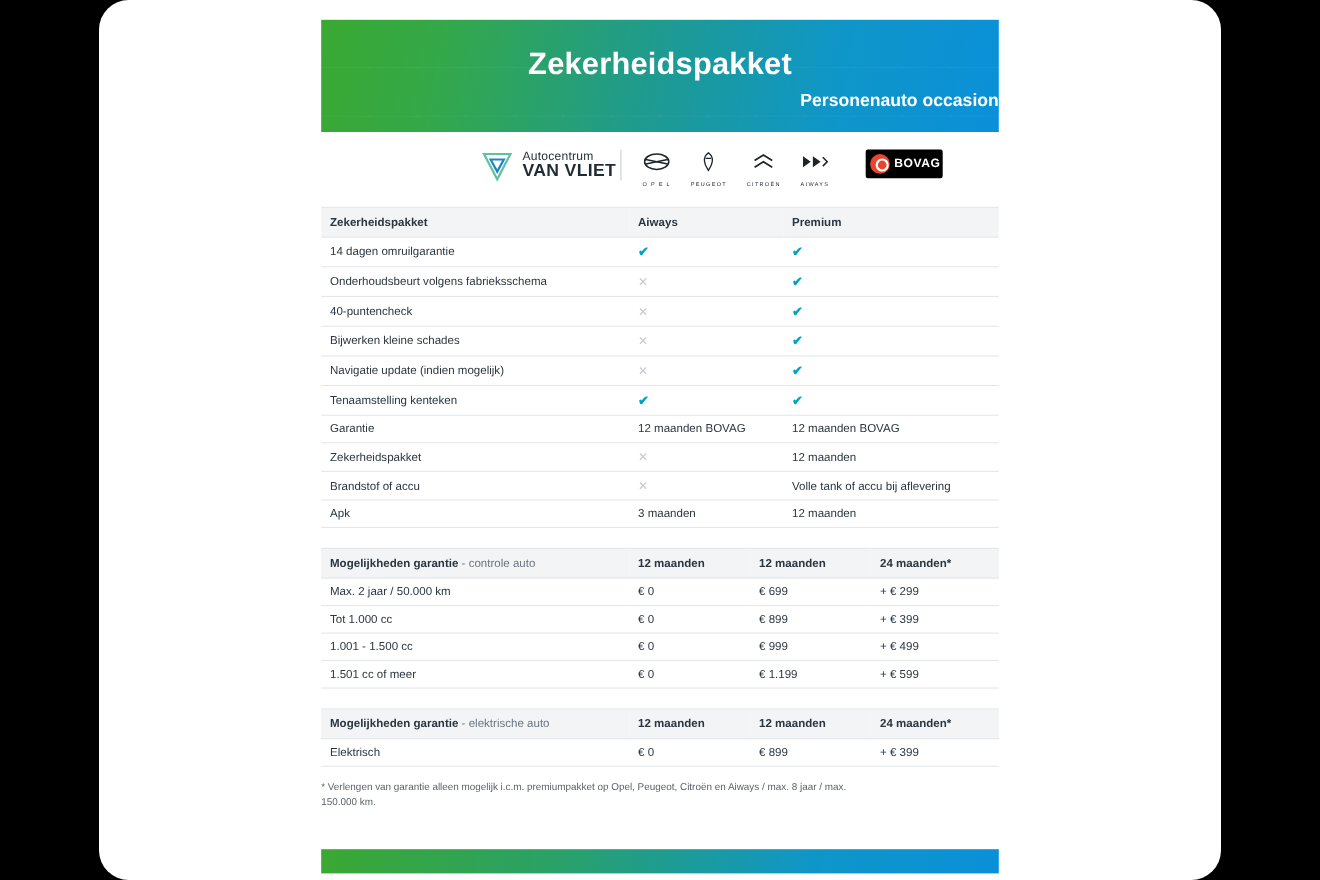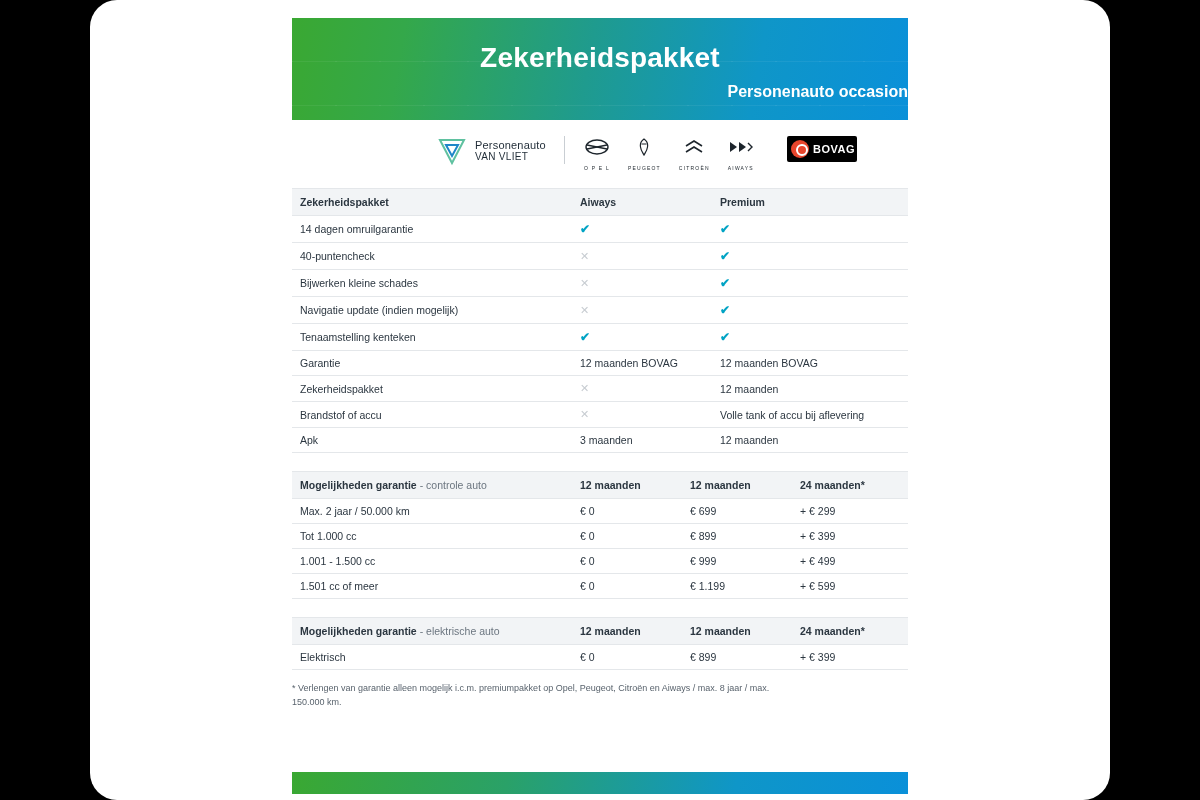--- a/index.html
+++ b/index.html
@@ -85,21 +85,21 @@
   }
   .vv-mark {
     width: 30px; height: 30px;
     position: relative;
   }
   .vv-text {
     line-height: 1.05;
     color: #1f2b36;
   }
   .vv-text .l1 { font-size: 11px; letter-spacing: .2px; }
-  .vv-text .l2 { font-size: 10px; font-weight: normal; letter-spacing: .3px; }
+  .vv-text .l2 { font-size: 16px; font-weight: bold; letter-spacing: .3px; }
 
   .divider-v {
     position: absolute;
     left: 272px;
     top: 4px;
     width: 1px;
     height: 28px;
     background: #c9ced3;
   }
   .brandstrip {
@@ -225,21 +225,21 @@
   <div class="logorow">
 
     <div class="vv-logo">
       <span class="vv-mark">
         <svg width="30" height="30" viewBox="0 0 30 30">
           <polygon points="3,4 15,27 27,4" fill="none" stroke="#5fc1a0" stroke-width="2"></polygon>
           <polygon points="9,9 15,20 21,9" fill="none" stroke="#1f86c8" stroke-width="2"></polygon>
         </svg>
       </span>
       <span class="vv-text">
-        <span class="l1" style="display:block">Personenauto</span>
+        <span class="l1" style="display:block">Autocentrum</span>
         <span class="l2" style="display:block">VAN VLIET</span>
       </span>
     </div>
 
     <div class="divider-v"></div>
 
     <div class="brandstrip">
       <span class="brand-item">
         <span class="glyph">
           <svg width="26" height="18" viewBox="0 0 26 18">
@@ -301,20 +301,25 @@
         <tr class="head">
           <th>Zekerheidspakket</th>
           <th>Aiways</th>
           <th>Premium</th>
         </tr>
       </tbody>
       <tbody id="main-rows">
           <tr>
             <td>14 dagen omruilgarantie</td>
             <td><span class="check">✔</span></td>
+            <td><span class="check">✔</span></td>
+          </tr>
+          <tr>
+            <td>Onderhoudsbeurt volgens fabrieksschema</td>
+            <td><span class="cross">✕</span></td>
             <td><span class="check">✔</span></td>
           </tr>
           <tr>
             <td>40-puntencheck</td>
             <td><span class="cross">✕</span></td>
             <td><span class="check">✔</span></td>
           </tr>
           <tr>
             <td>Bijwerken kleine schades</td>
             <td><span class="cross">✕</span></td>

